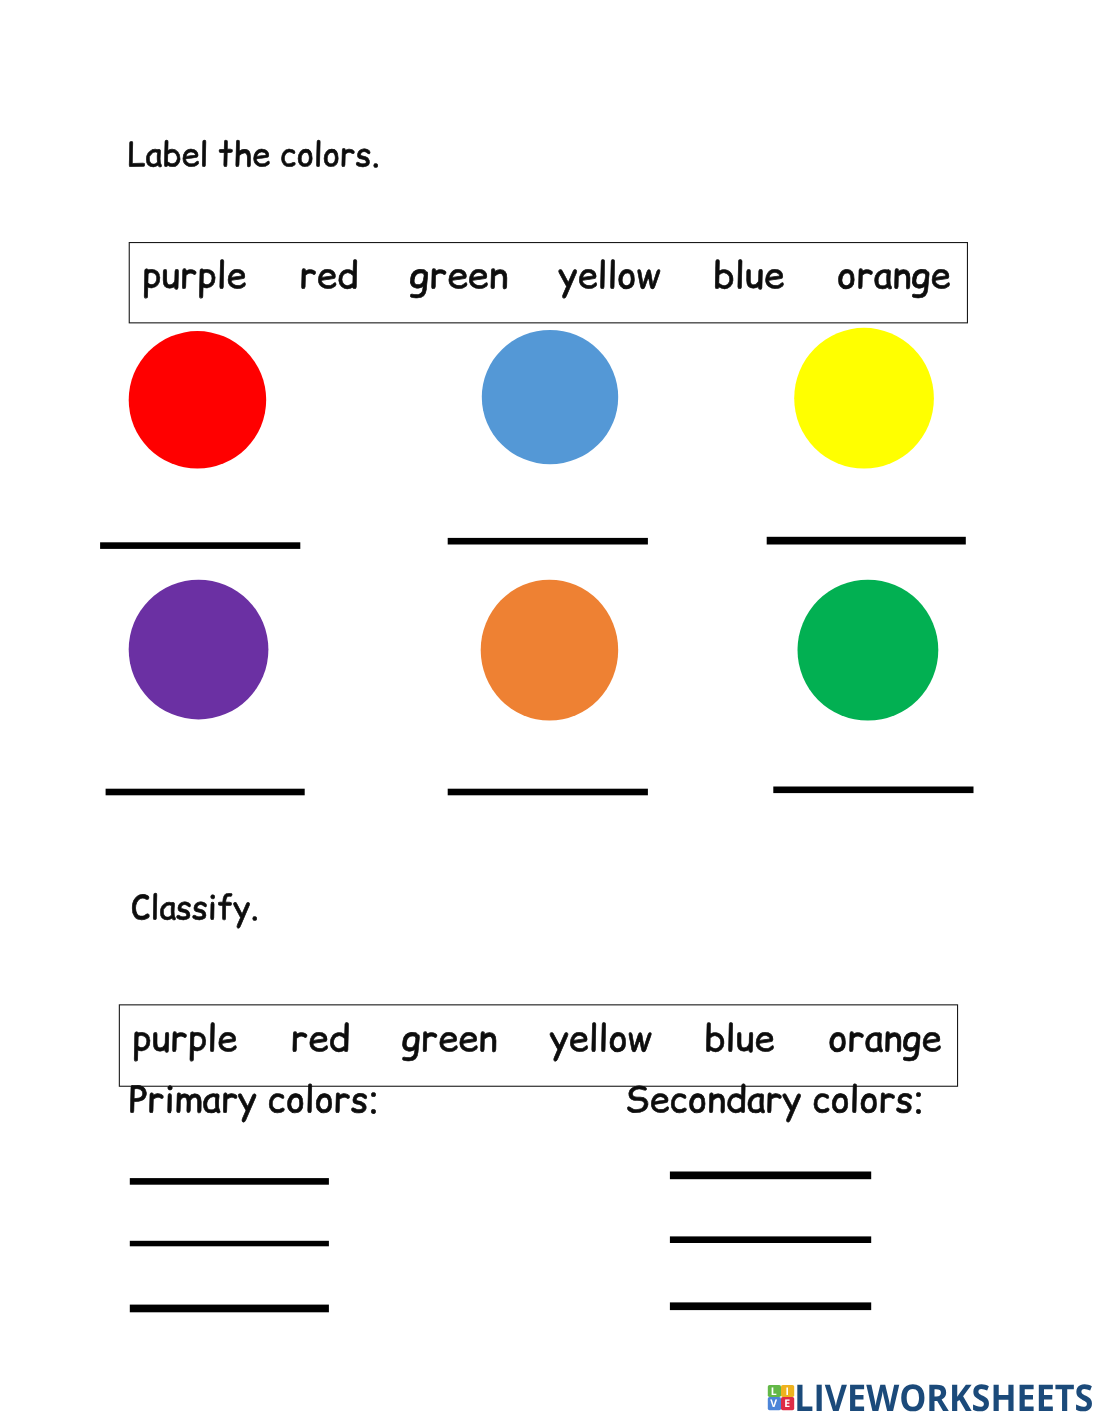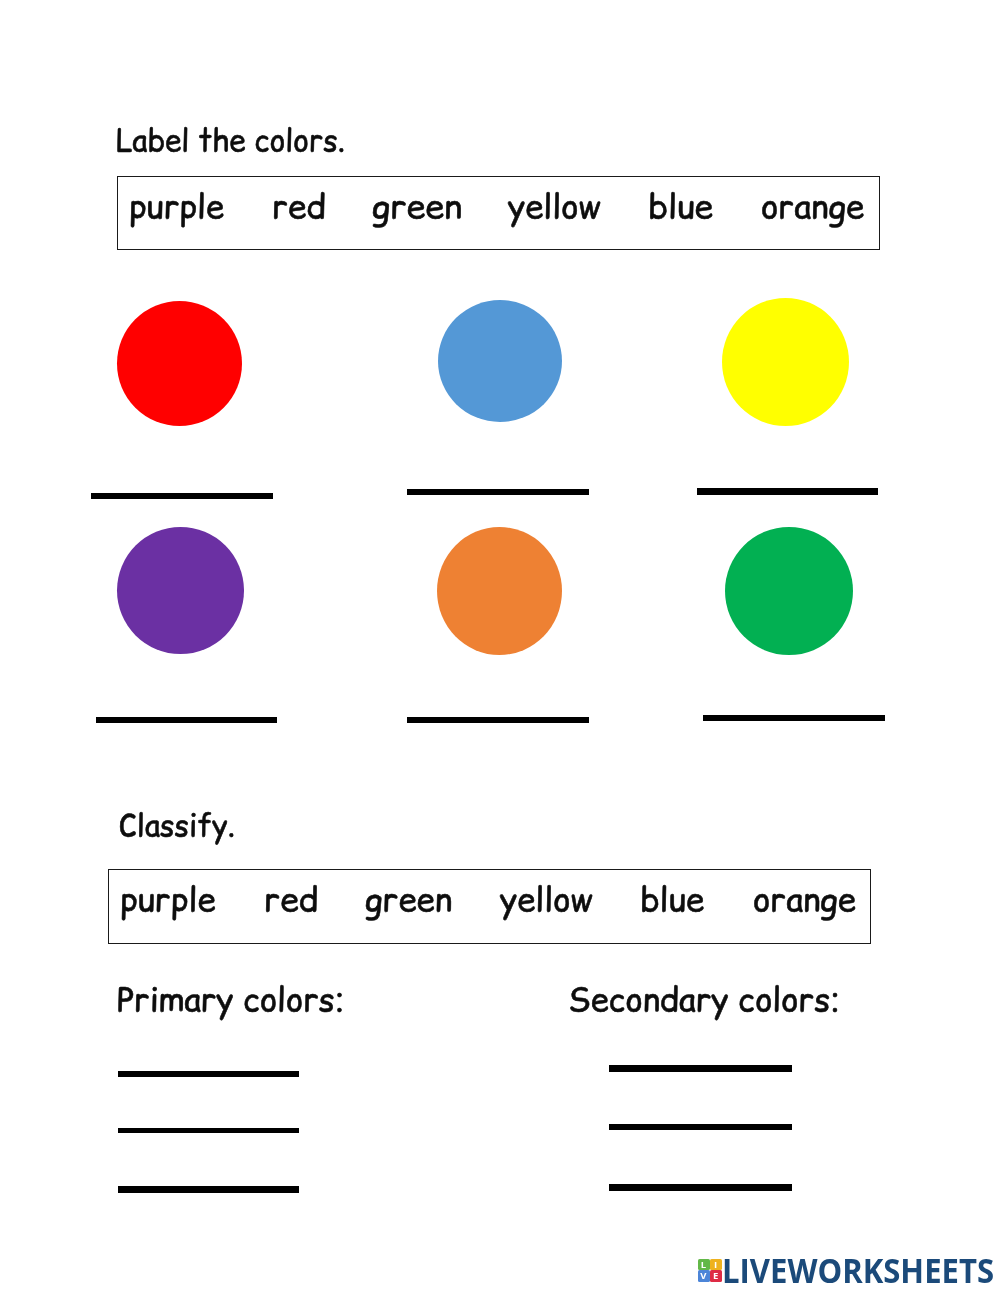--- a/index.html
+++ b/index.html
@@ -1,20 +1,20 @@
 <!DOCTYPE html>
 <html style="--ink: #0d0d0d;"><head>
 <meta charset="utf-8">
 <style>
   html,body{margin:0;padding:0;background:#ffffff;}
   body{width:1000px;height:1291px;overflow:hidden;
        font-family:"Comic Relief","Comic Neue","DejaVu Sans",sans-serif;
        -webkit-font-smoothing:antialiased;}
   .page{position:relative;width:1000px;height:1291px;background:#fff;}
-  .abs{position:absolute;}
+  .abs{position:absolute;margin-top:44px;}
   .txt{position:absolute;overflow:visible;}
   .txt text{font-family:"Comic Relief","Comic Neue","DejaVu Sans",sans-serif;fill:#0d0d0d;
             stroke:#0d0d0d;stroke-width:0.55px;paint-order:stroke fill;}
   .prompt text{font-size:30px;}
   .word  text{font-size:33px;}
   .hdg   text{font-size:32.7px;}
   .wordbox{border:1.6px solid #1a1a1a;box-sizing:border-box;}
   .dot{position:absolute;border-radius:50%;}
   .rule{position:absolute;background:#000000;}
   

